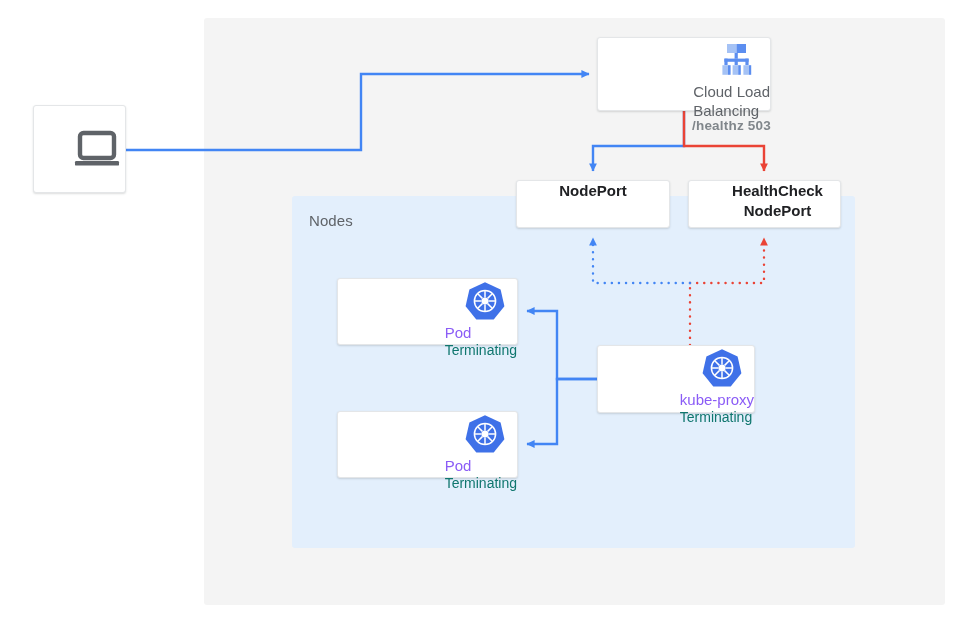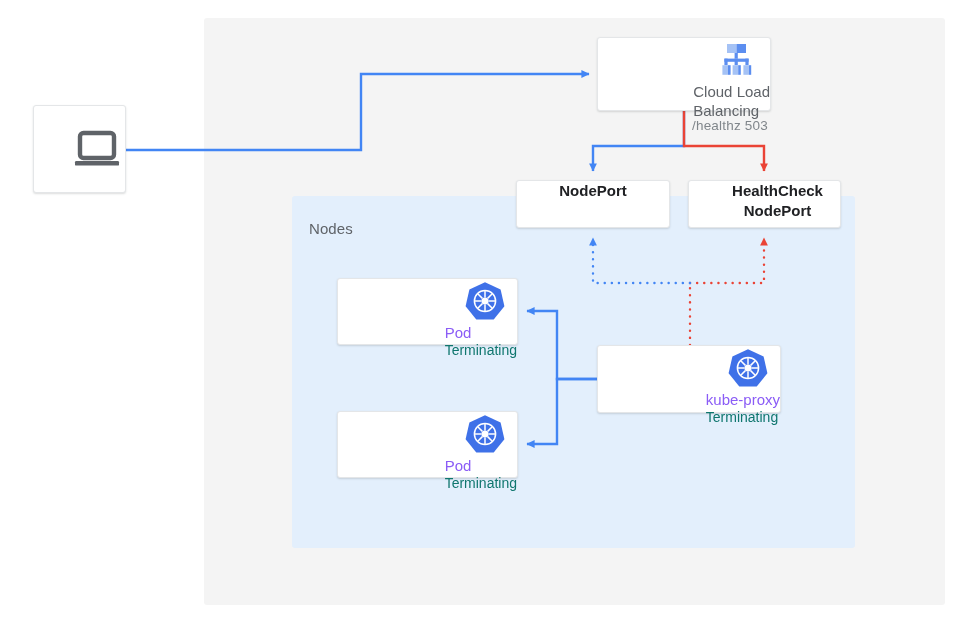--- a/index.html
+++ b/index.html
@@ -34,21 +34,21 @@
     left: 292px;
     top: 196px;
     width: 563px;
     height: 352px;
     background: #e3effc;
     border-radius: 3px;
   }
   .nodes-label {
     position: absolute;
     left: 309px;
-    top: 220px;
+    top: 212px;
     font-size: 15px;
     color: #5f6368;
     letter-spacing: .1px;
     white-space: nowrap;
   }
 
   
   .card {
     position: absolute;
     background: #ffffff;
@@ -107,21 +107,21 @@
   }
   #pod-card-1 {
     left: 337px; top: 278px; width: 181px; height: 67px;
     padding-left: 10px;
   }
   #pod-card-2 {
     left: 337px; top: 411px; width: 181px; height: 67px;
     padding-left: 10px;
   }
   #kubeproxy-card {
-    left: 597px; top: 345px; width: 184px; height: 68px;
+    left: 597px; top: 345px; width: 158px; height: 68px;
     padding-left: 10px;
   }
 
   .icon-slot {
     flex: 0 0 auto;
     display: flex;
     align-items: center;
     justify-content: center;
   }
   .icon-k8s { width: 44px; height: 44px; margin-right: 10px; }
@@ -133,21 +133,21 @@
     position: absolute;
     left: 0; top: 0;
     width: 965px; height: 623px;
     pointer-events: none;
   }
   .healthz-label {
     position: absolute;
     left: 692px;
     top: 118px;
     font-size: 13.5px;
-    font-weight: normal;
+    font-weight: bold;
     color: #80868b;
     letter-spacing: .2px;
     white-space: nowrap;
   }
 </style>
 </head>
 <body>
 
 <div id="canvas">
 

